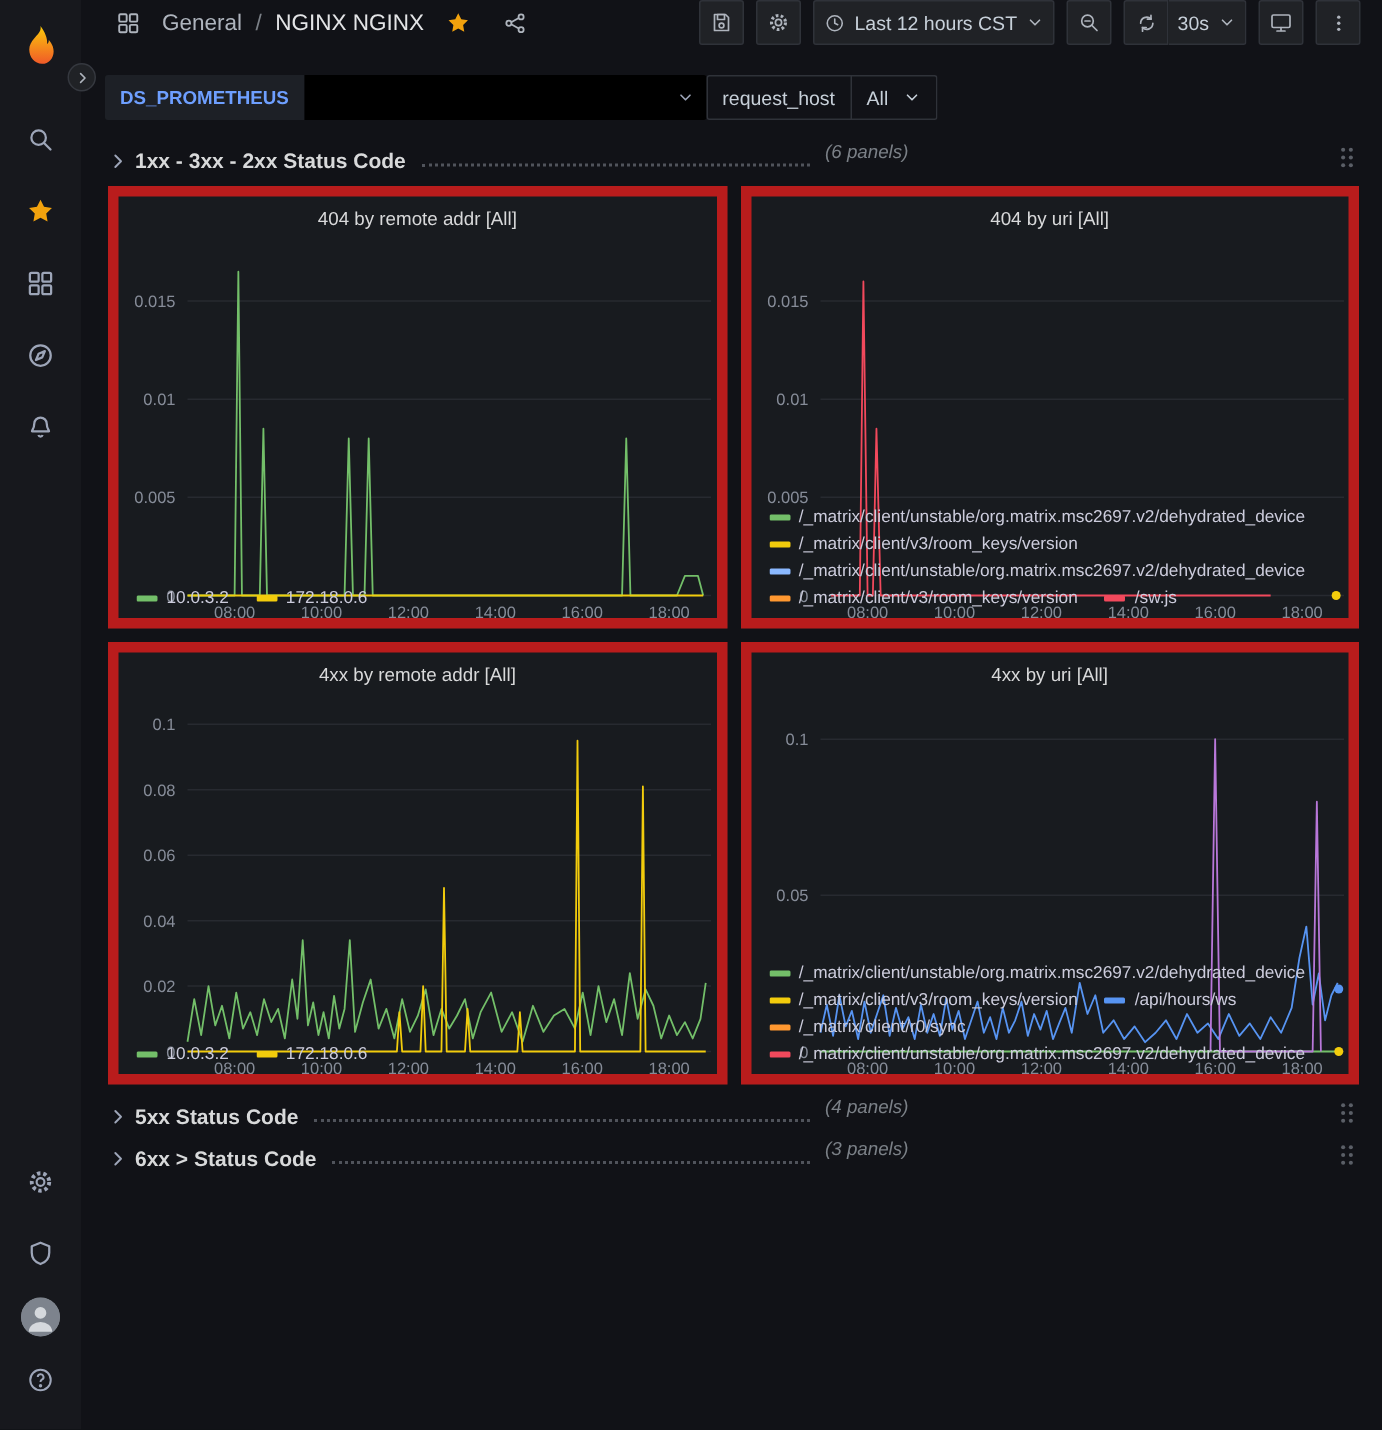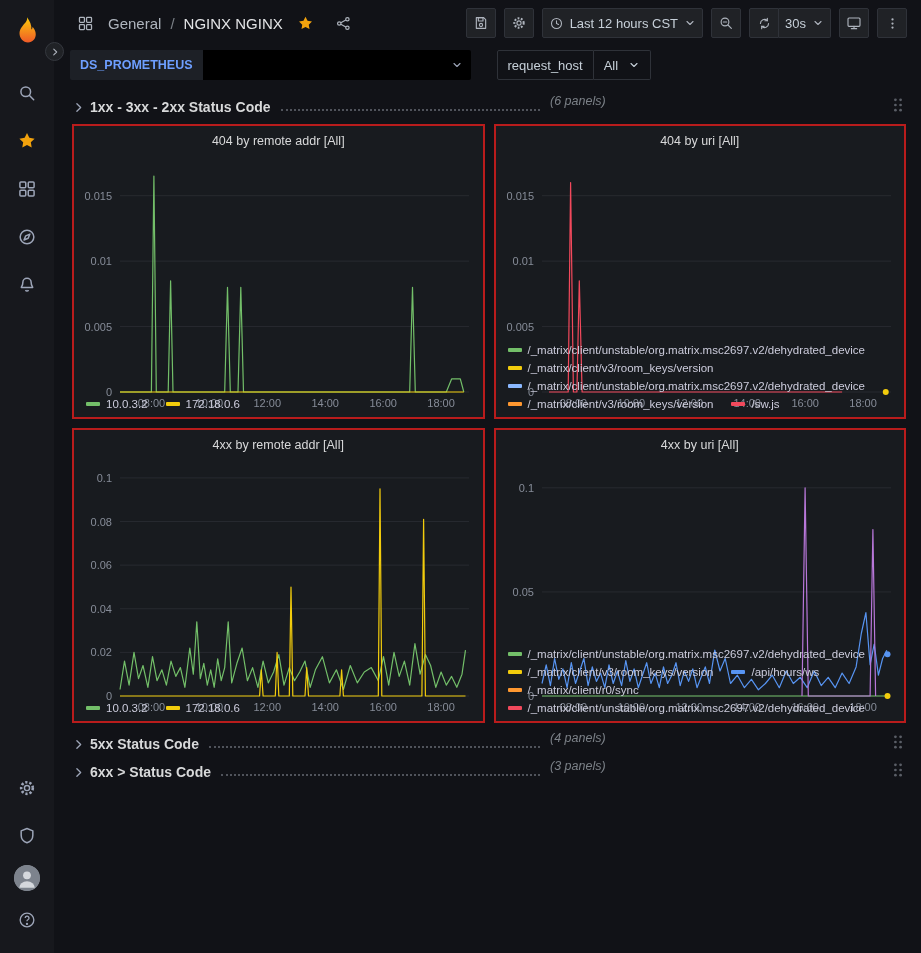--- a/index.html
+++ b/index.html
@@ -10,55 +10,55 @@
   
   .sidebar{position:absolute;left:0;top:0;bottom:0;width:54px;background:#17181d;display:flex;flex-direction:column;align-items:center;padding:10px 0 14px;gap:10px;z-index:4}
   .side-btn{width:40px;height:38px;display:flex;align-items:center;justify-content:center;border-radius:2px;color:#9da5b8;cursor:pointer}
   .side-logo{width:40px;height:40px;display:flex;align-items:center;justify-content:center;margin-bottom:14px}
   .side-bottom{margin-top:auto;display:flex;flex-direction:column;align-items:center;gap:10px}
   .avatar-wrap{width:26px;height:26px;border-radius:50%;overflow:hidden;background:#8a8f98;display:flex;align-items:center;justify-content:center;cursor:pointer}
   .expand-btn{position:absolute;left:45px;top:42px;width:19px;height:19px;border-radius:50%;background:#202226;border:1px solid #35383f;color:#aeb4bd;display:flex;align-items:center;justify-content:center;cursor:pointer;z-index:6}
 
   
   .main{margin-left:54px;height:100%;display:flex;flex-direction:column}
-  .topbar{flex:0 0 46px;display:flex;align-items:center;justify-content:space-between;padding:0 14px 0 16px}
+  .topbar{flex:0 0 46px;display:flex;align-items:flex-start;justify-content:space-between;padding:0 14px 0 16px}
   .tb-left{display:flex;align-items:center;gap:7px}
   .crumb-section{color:#aeb4bd;font-size:15px;cursor:pointer}
   .crumb-sep{color:#7b8087;font-size:15px;margin:0 2px}
   .crumb-title{color:#e3e4e6;font-size:15px;font-weight:500;cursor:pointer}
   .tb-right{display:flex;align-items:center;gap:8px}
   .icon-btn{height:30px;min-width:30px;padding:0 6px;display:flex;align-items:center;justify-content:center;gap:6px;background:#202226;border:1px solid #2f3239;border-radius:2px;color:#aeb4bd;font-size:13px;cursor:pointer;white-space:nowrap}
   .icon-btn.flat{background:transparent;border-color:transparent}
   .icon-btn .lbl{color:#c7d0d9}
   .btn-group{display:flex}
   .btn-group .icon-btn:first-child{border-radius:2px 0 0 2px}
   .btn-group .icon-btn:last-child{border-left:0;border-radius:0 2px 2px 0}
 
   
-  .submenu{flex:0 0 44px;display:flex;align-items:center;gap:26px;padding:2px 16px 8px}
+  .submenu{flex:0 0 44px;display:flex;align-items:center;padding:2px 16px 8px}
   .var-group{display:flex;align-items:stretch}
   .var-label{display:flex;align-items:center;padding:0 10px;height:30px;background:#1d2026;color:#6e9fff;font-size:12.5px;font-weight:600;border-radius:2px 0 0 2px;cursor:default}
   .var-black{width:268px;height:30px;background:#000;display:flex;align-items:center;justify-content:flex-end;padding:0 8px;border-radius:0 2px 2px 0;cursor:pointer;color:#9da5b8}
   .var-label2{display:flex;align-items:center;padding:0 10px;height:30px;border:1px solid #2f3239;color:#c7d0d9;font-size:13px;border-radius:2px 0 0 2px;cursor:default}
   .var-value{display:flex;align-items:center;gap:10px;padding:0 10px;height:30px;border:1px solid #2f3239;border-left:0;color:#c7d0d9;font-size:13px;border-radius:0 2px 2px 0;cursor:pointer}
 
   
   .dashboard{flex:1;padding:2px 15px 0 18px;overflow:hidden}
   .row-header{display:flex;height:26px;margin:2px 0;cursor:pointer}
   .row-left{display:flex;align-items:center;flex:0 0 478px;min-width:0}
   .row-chevron{color:#9da5b8;margin-right:5px;display:flex;flex:0 0 auto}
   .row-title{font-size:14px;font-weight:700;color:#d8d9da;white-space:nowrap}
   .row-dots{flex:1;border-bottom:2px dotted #50535b;margin:0 10px;transform:translateY(3px)}
   .row-count{font-style:italic;color:#7b8087;font-size:12.5px;white-space:nowrap}
   .row-spacer{flex:1}
   .drag-handle{color:#5a5e66;cursor:grab;display:flex;padding:2px}
 
   
   .panel-grid{display:grid;grid-template-columns:1fr 1fr;gap:9px;margin:4px 0 8px}
-  .panel{height:295px;background:#181b1f;border:2px solid #b91c1c;display:flex;flex-direction:column;overflow:hidden}
+  .panel{height:295px;background:#181b1f;border:7px solid #b91c1c;display:flex;flex-direction:column;overflow:hidden}
   .panel-title{flex:0 0 29px;display:flex;align-items:center;justify-content:center;font-size:12.5px;font-weight:500;color:#d8d9da;cursor:pointer}
   .chart{flex:1 1 auto;min-height:0}
   .legend{flex:0 0 auto;max-height:90px;overflow:hidden;padding:1px 8px 7px 12px;display:flex;flex-wrap:wrap;align-content:flex-start;column-gap:18px;row-gap:6px;font-size:11.5px;color:#ccccdc}
   .legend-item{display:inline-flex;align-items:center;gap:6px;white-space:nowrap;max-width:100%;overflow:hidden;cursor:pointer}
   .swatch{width:14px;height:4px;border-radius:1px;flex:0 0 auto}
 </style>
 </head>
 <body>
 
 <aside class="sidebar">

